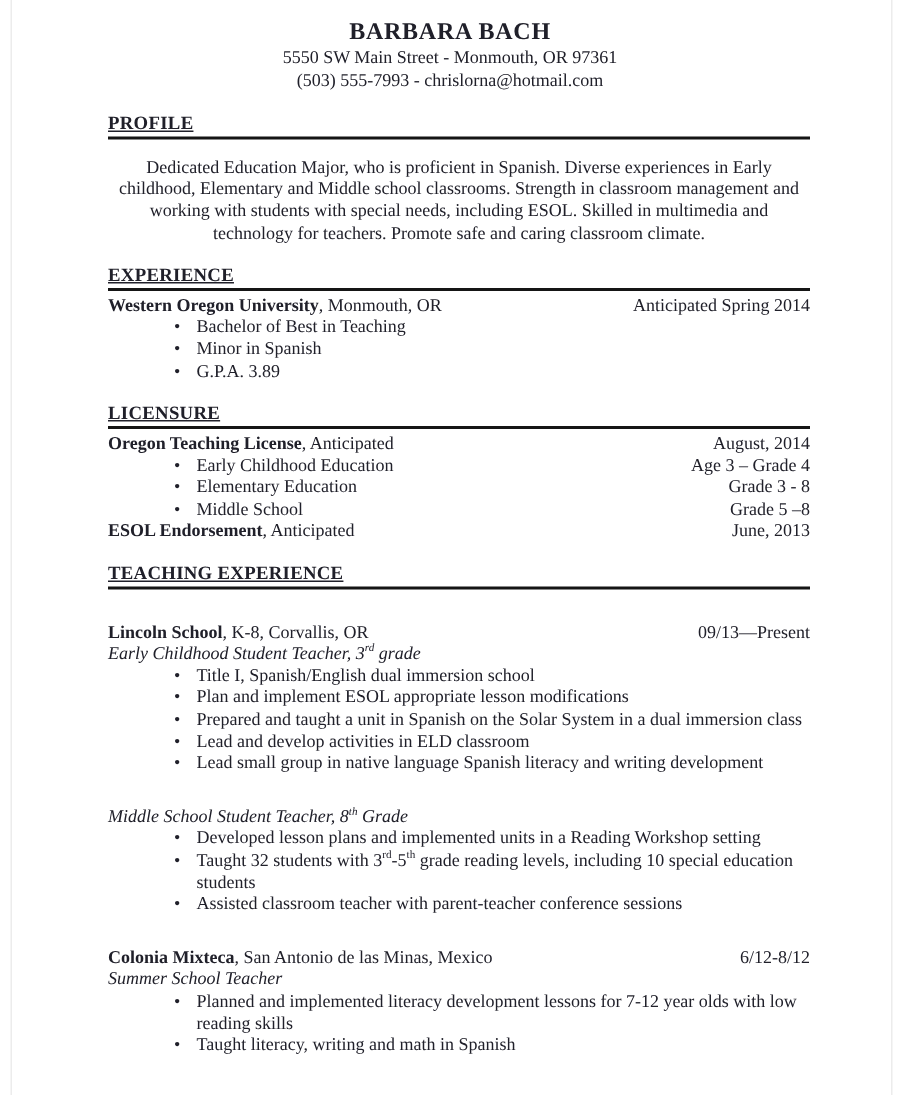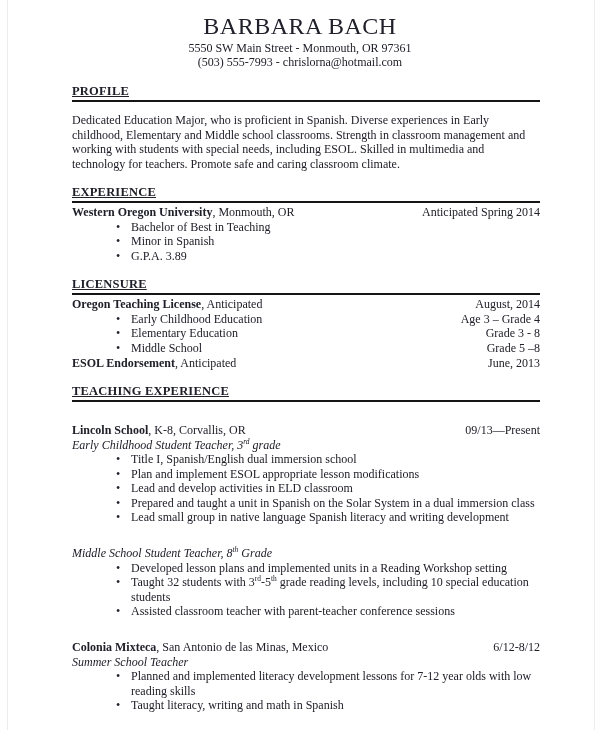--- a/index.html
+++ b/index.html
@@ -6,30 +6,30 @@
   body {
     width: 600px; height: 730px; overflow: hidden; position: relative;
     font-family: "Liberation Serif", "DejaVu Serif", serif;
     font-size: 12px; color: #20202a; -webkit-font-smoothing: antialiased;
   }
   .edge { position: absolute; top: 0; bottom: 0; width: 1px; background: #ececec; }
   .edge-l { left: 7px; } .edge-r { right: 5px; }
 
   .sheet { position: relative; padding-top: 13px; }
   header.res-head { text-align: center; }
-  h1.name { margin: 0; font-size: 24px; font-weight: normal; letter-spacing: 0.5px; line-height: 1.15; }
+  h1.name { margin: 0; font-size: 16px; font-weight: bold; letter-spacing: 0.5px; line-height: 1.15; }
   .addr { font-size: 12px; line-height: 1.15; margin-top: 1px; }
 
   .content { padding: 0 60px 0 72px; }
 
   section { margin-top: 15px; }
   .sec-head { border-bottom: 2.5px solid #151515; padding-bottom: 1px; line-height: 1.1; }
   .sec-title { font-weight: bold; font-size: 12.5px; text-decoration: underline; letter-spacing: 0.2px; }
 
-  p.para { margin: 11px 0 0 0; line-height: 14.6px; }
+  p.para { margin: 11px 0 0 0; line-height: 14.6px; text-align: center; }
 
   .row { display: flex; justify-content: space-between; align-items: baseline; line-height: 14.6px; }
   .row .lead { flex: 1; }
   .row .date { white-space: nowrap; margin-left: 10px; }
   .bold { font-weight: bold; }
   .ital { font-style: italic; line-height: 14.6px; }
 
   ul.blist { margin: 0; padding: 0; list-style: none; }
   ul.blist li { display: flex; padding-left: 44px; line-height: 14.6px; }
   ul.blist li::before { content: "\2022"; flex: none; width: 15px; }
@@ -130,24 +130,24 @@
         </div>
         <div class="ital">Early Childhood Student Teacher, 3<sup>rd</sup> grade</div>
         <ul class="blist">
           <li>
               <span class="txt">Title I, Spanish/English dual immersion school</span>
             </li>
           <li>
               <span class="txt">Plan and implement ESOL appropriate lesson modifications</span>
             </li>
           <li>
-              <span class="txt">Lead and develop activities in ELD classroom</span>
+              <span class="txt">Prepared and taught a unit in Spanish on the Solar System in a dual immersion class</span>
             </li>
           <li>
-              <span class="txt">Prepared and taught a unit in Spanish on the Solar System in a dual immersion class</span>
+              <span class="txt">Lead and develop activities in ELD classroom</span>
             </li>
           <li>
               <span class="txt">Lead small group in native language Spanish literacy and writing development</span>
             </li>
         </ul>
       </div>
 
       <div class="job">
         <div class="ital">Middle School Student Teacher, 8<sup>th</sup> Grade</div>
         <ul class="blist">

